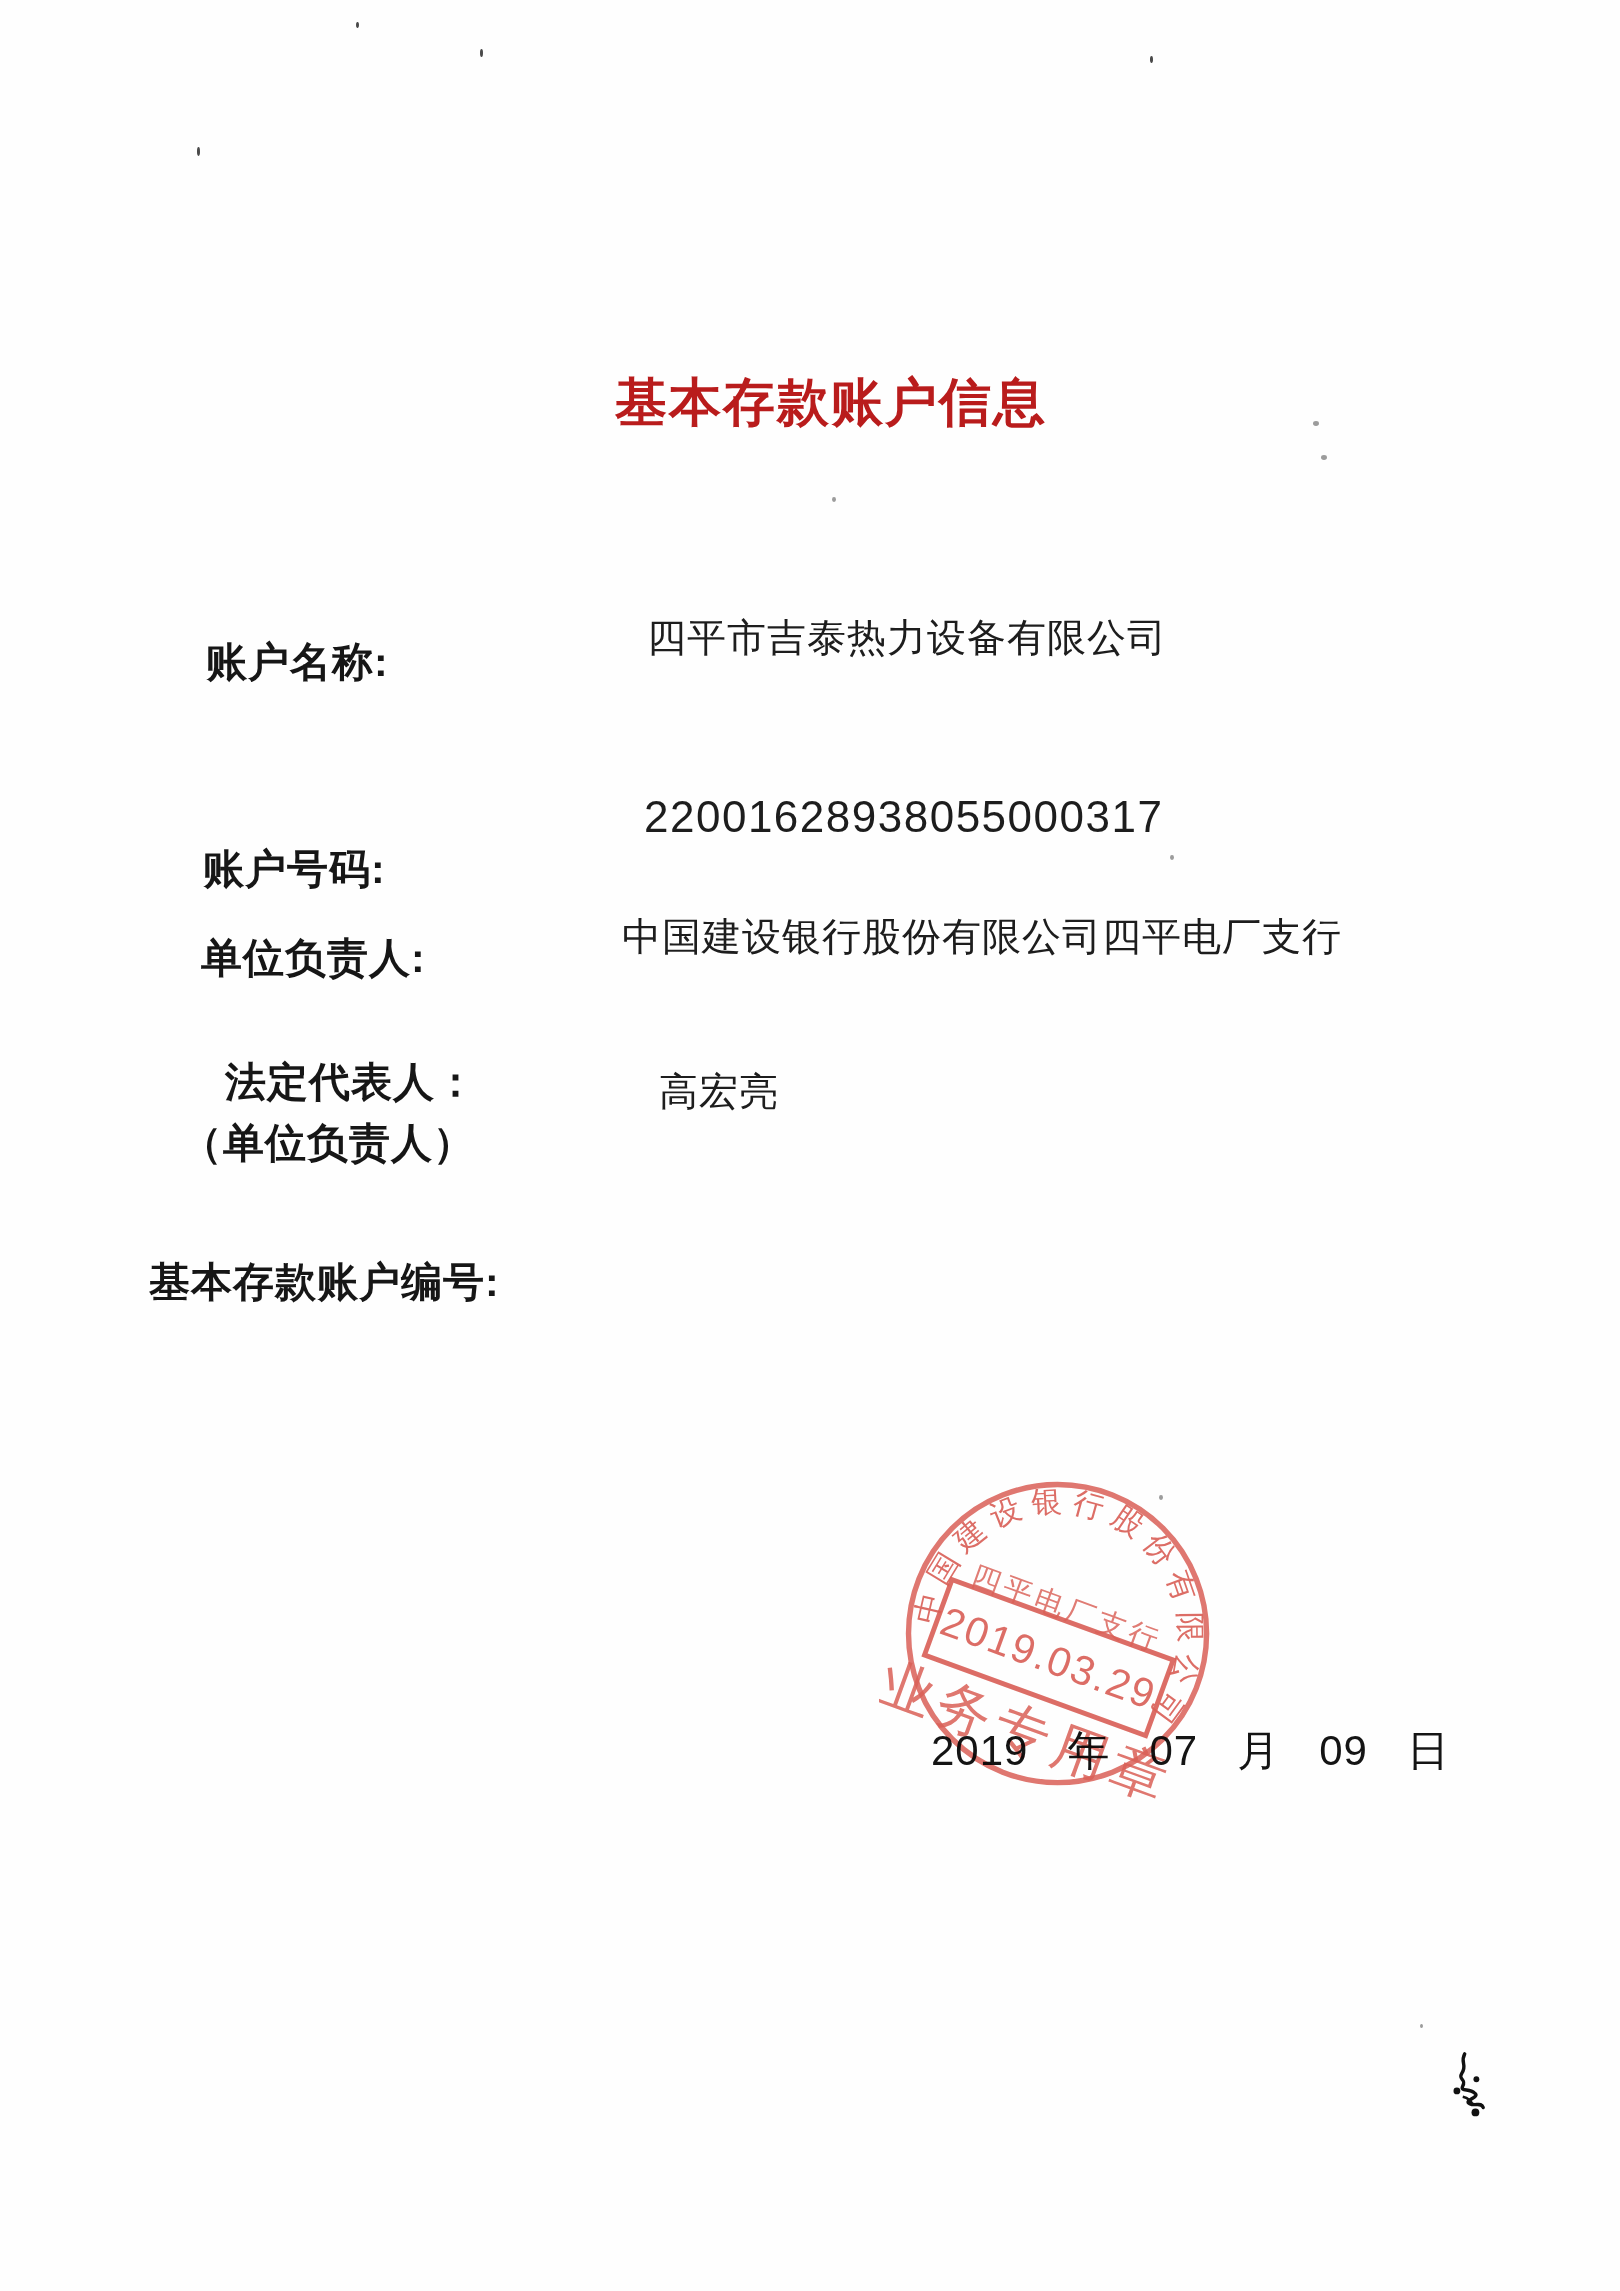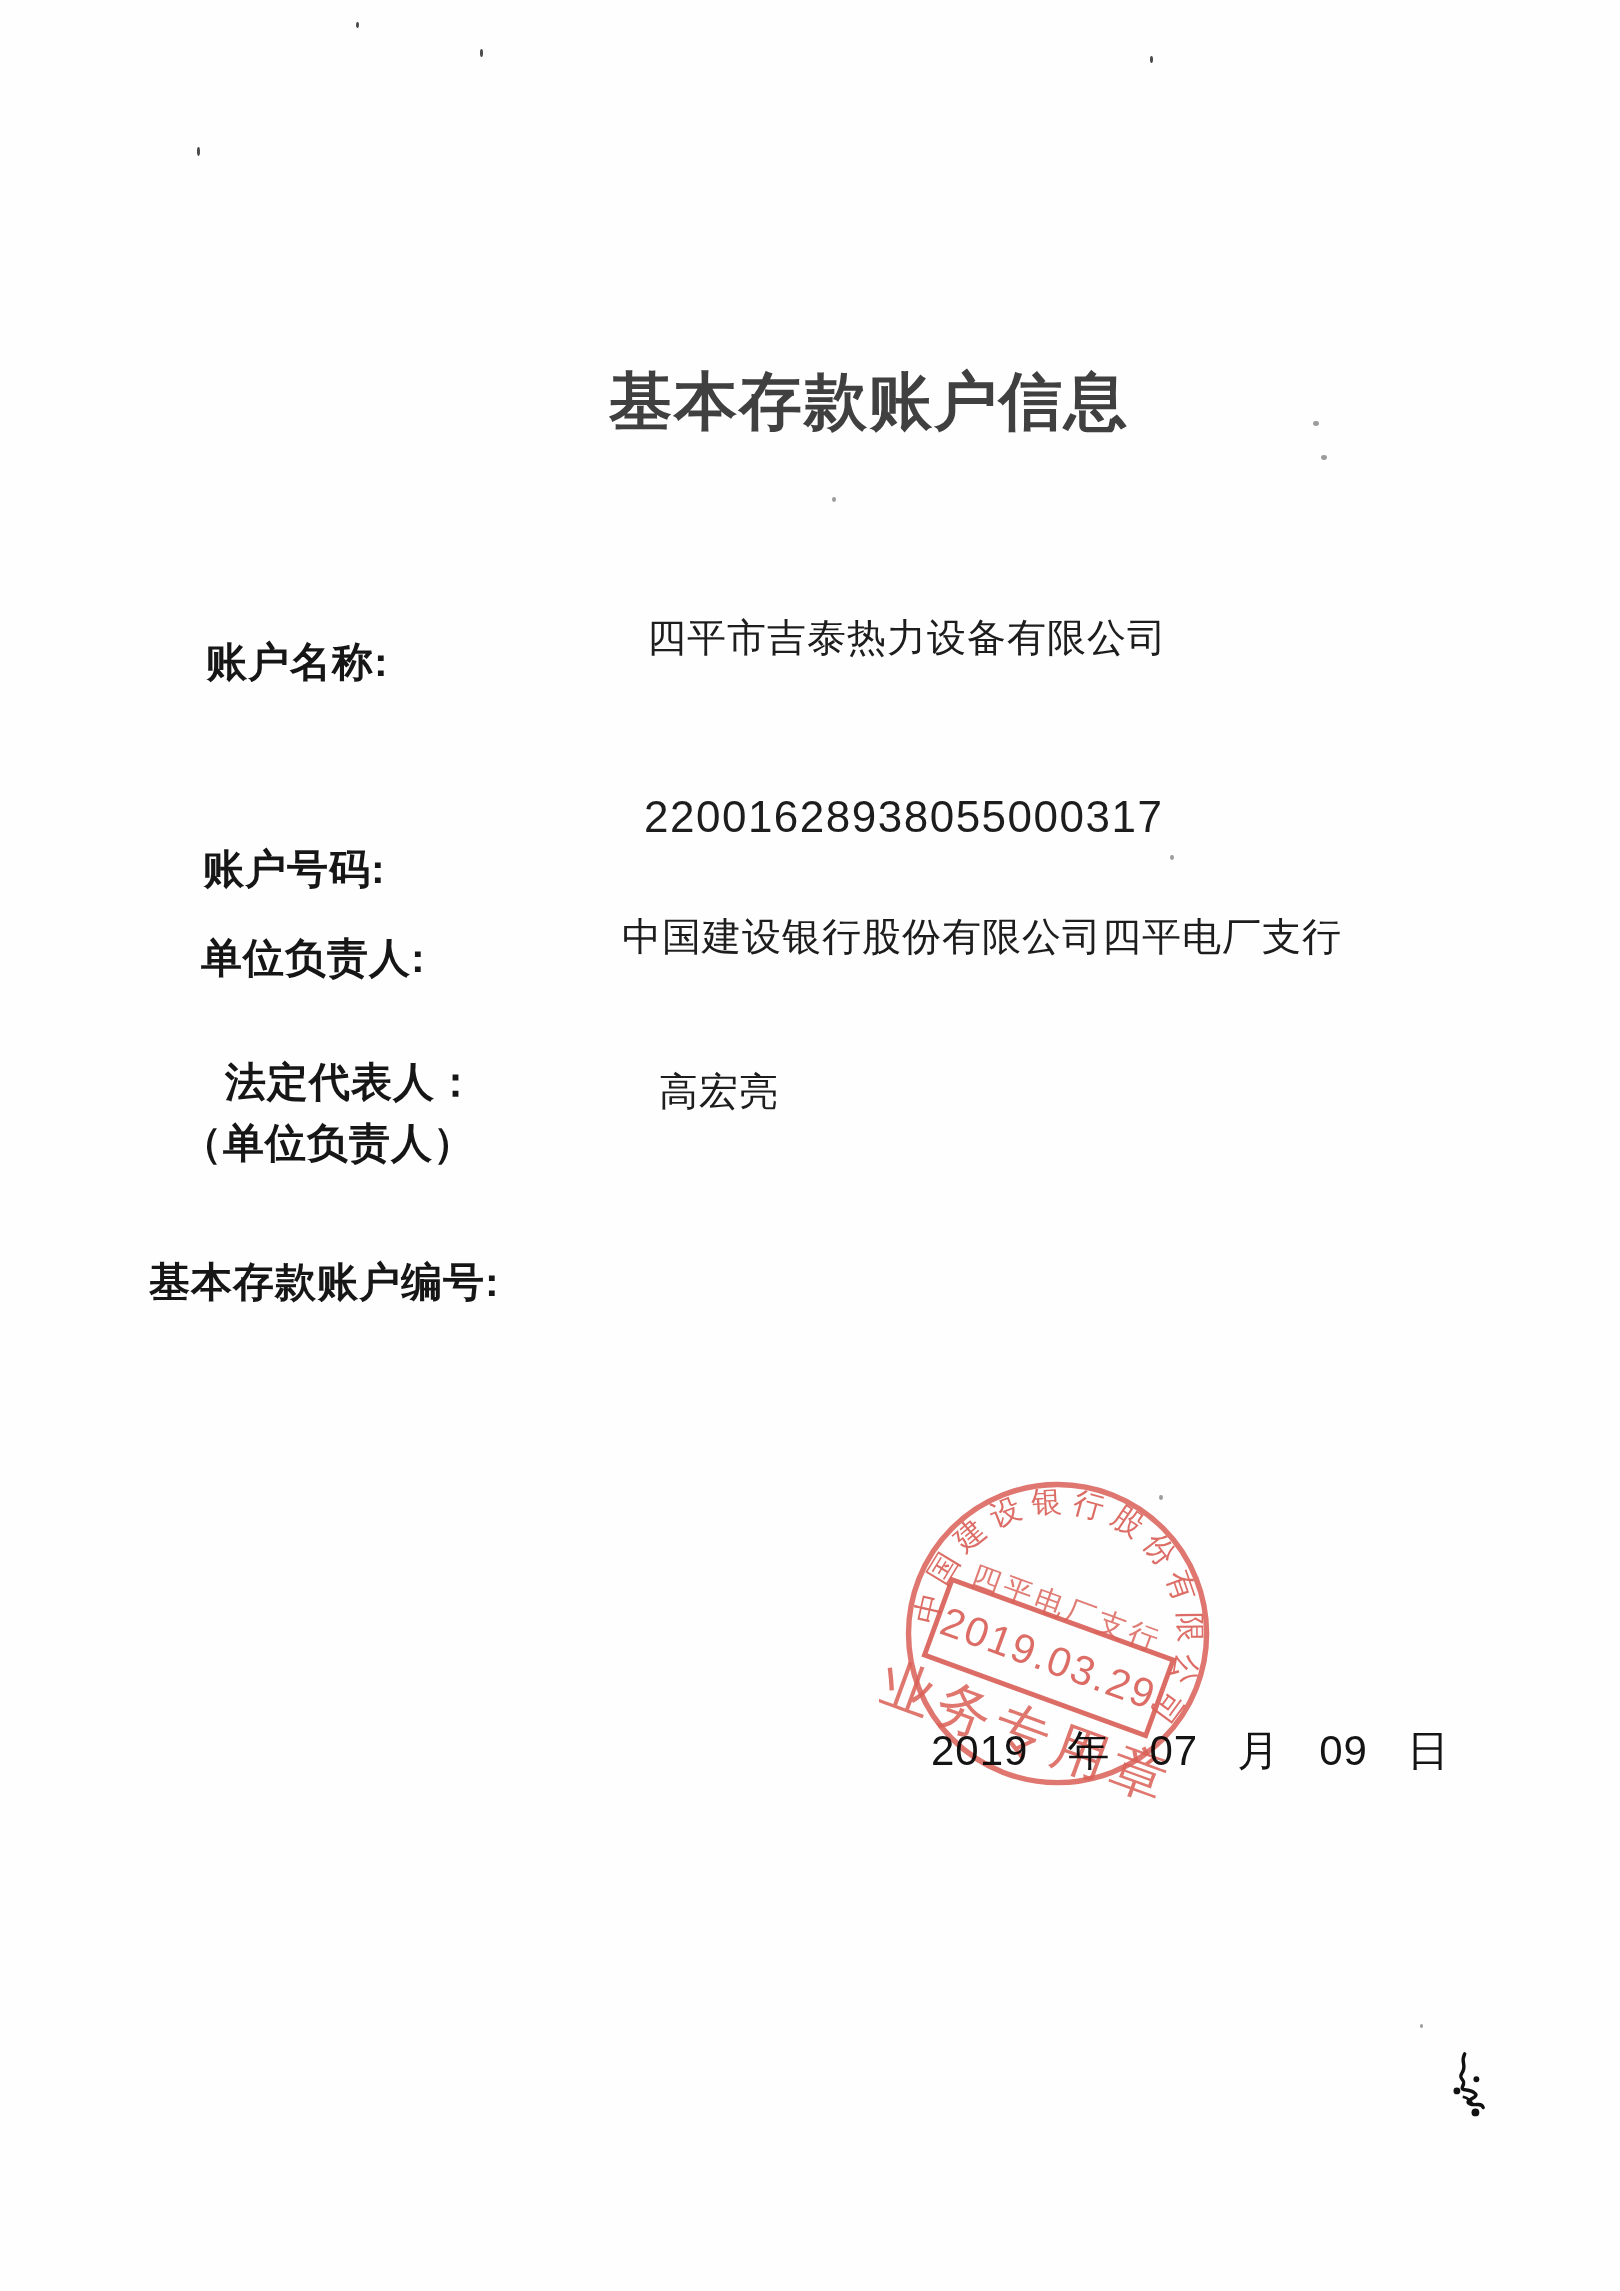--- a/index.html
+++ b/index.html
@@ -6,26 +6,26 @@
   .page{
     position:relative;
     width:1620px;height:2292px;
     background:#fefefe;
     overflow:hidden;
     font-family:"Liberation Sans", sans-serif;
     color:#1b1b1b;
   }
   .doc-title{
     position:absolute;left:606px;top:365px;
-    margin:3px;
+    margin:9px;
     font-family:"Liberation Serif", serif;
     font-weight:700;
-    font-size:63px;line-height:1.1;
+    font-size:52px;line-height:1.1;
     letter-spacing:2px;
-    color:#404040;
+    color:#b91c1c;
   }
   .field-label{
     position:absolute;
     font-weight:700;
     font-size:41px;line-height:1.15;
     letter-spacing:1px;
     color:#161616;
     white-space:nowrap;
     margin-top:20px;
   }

